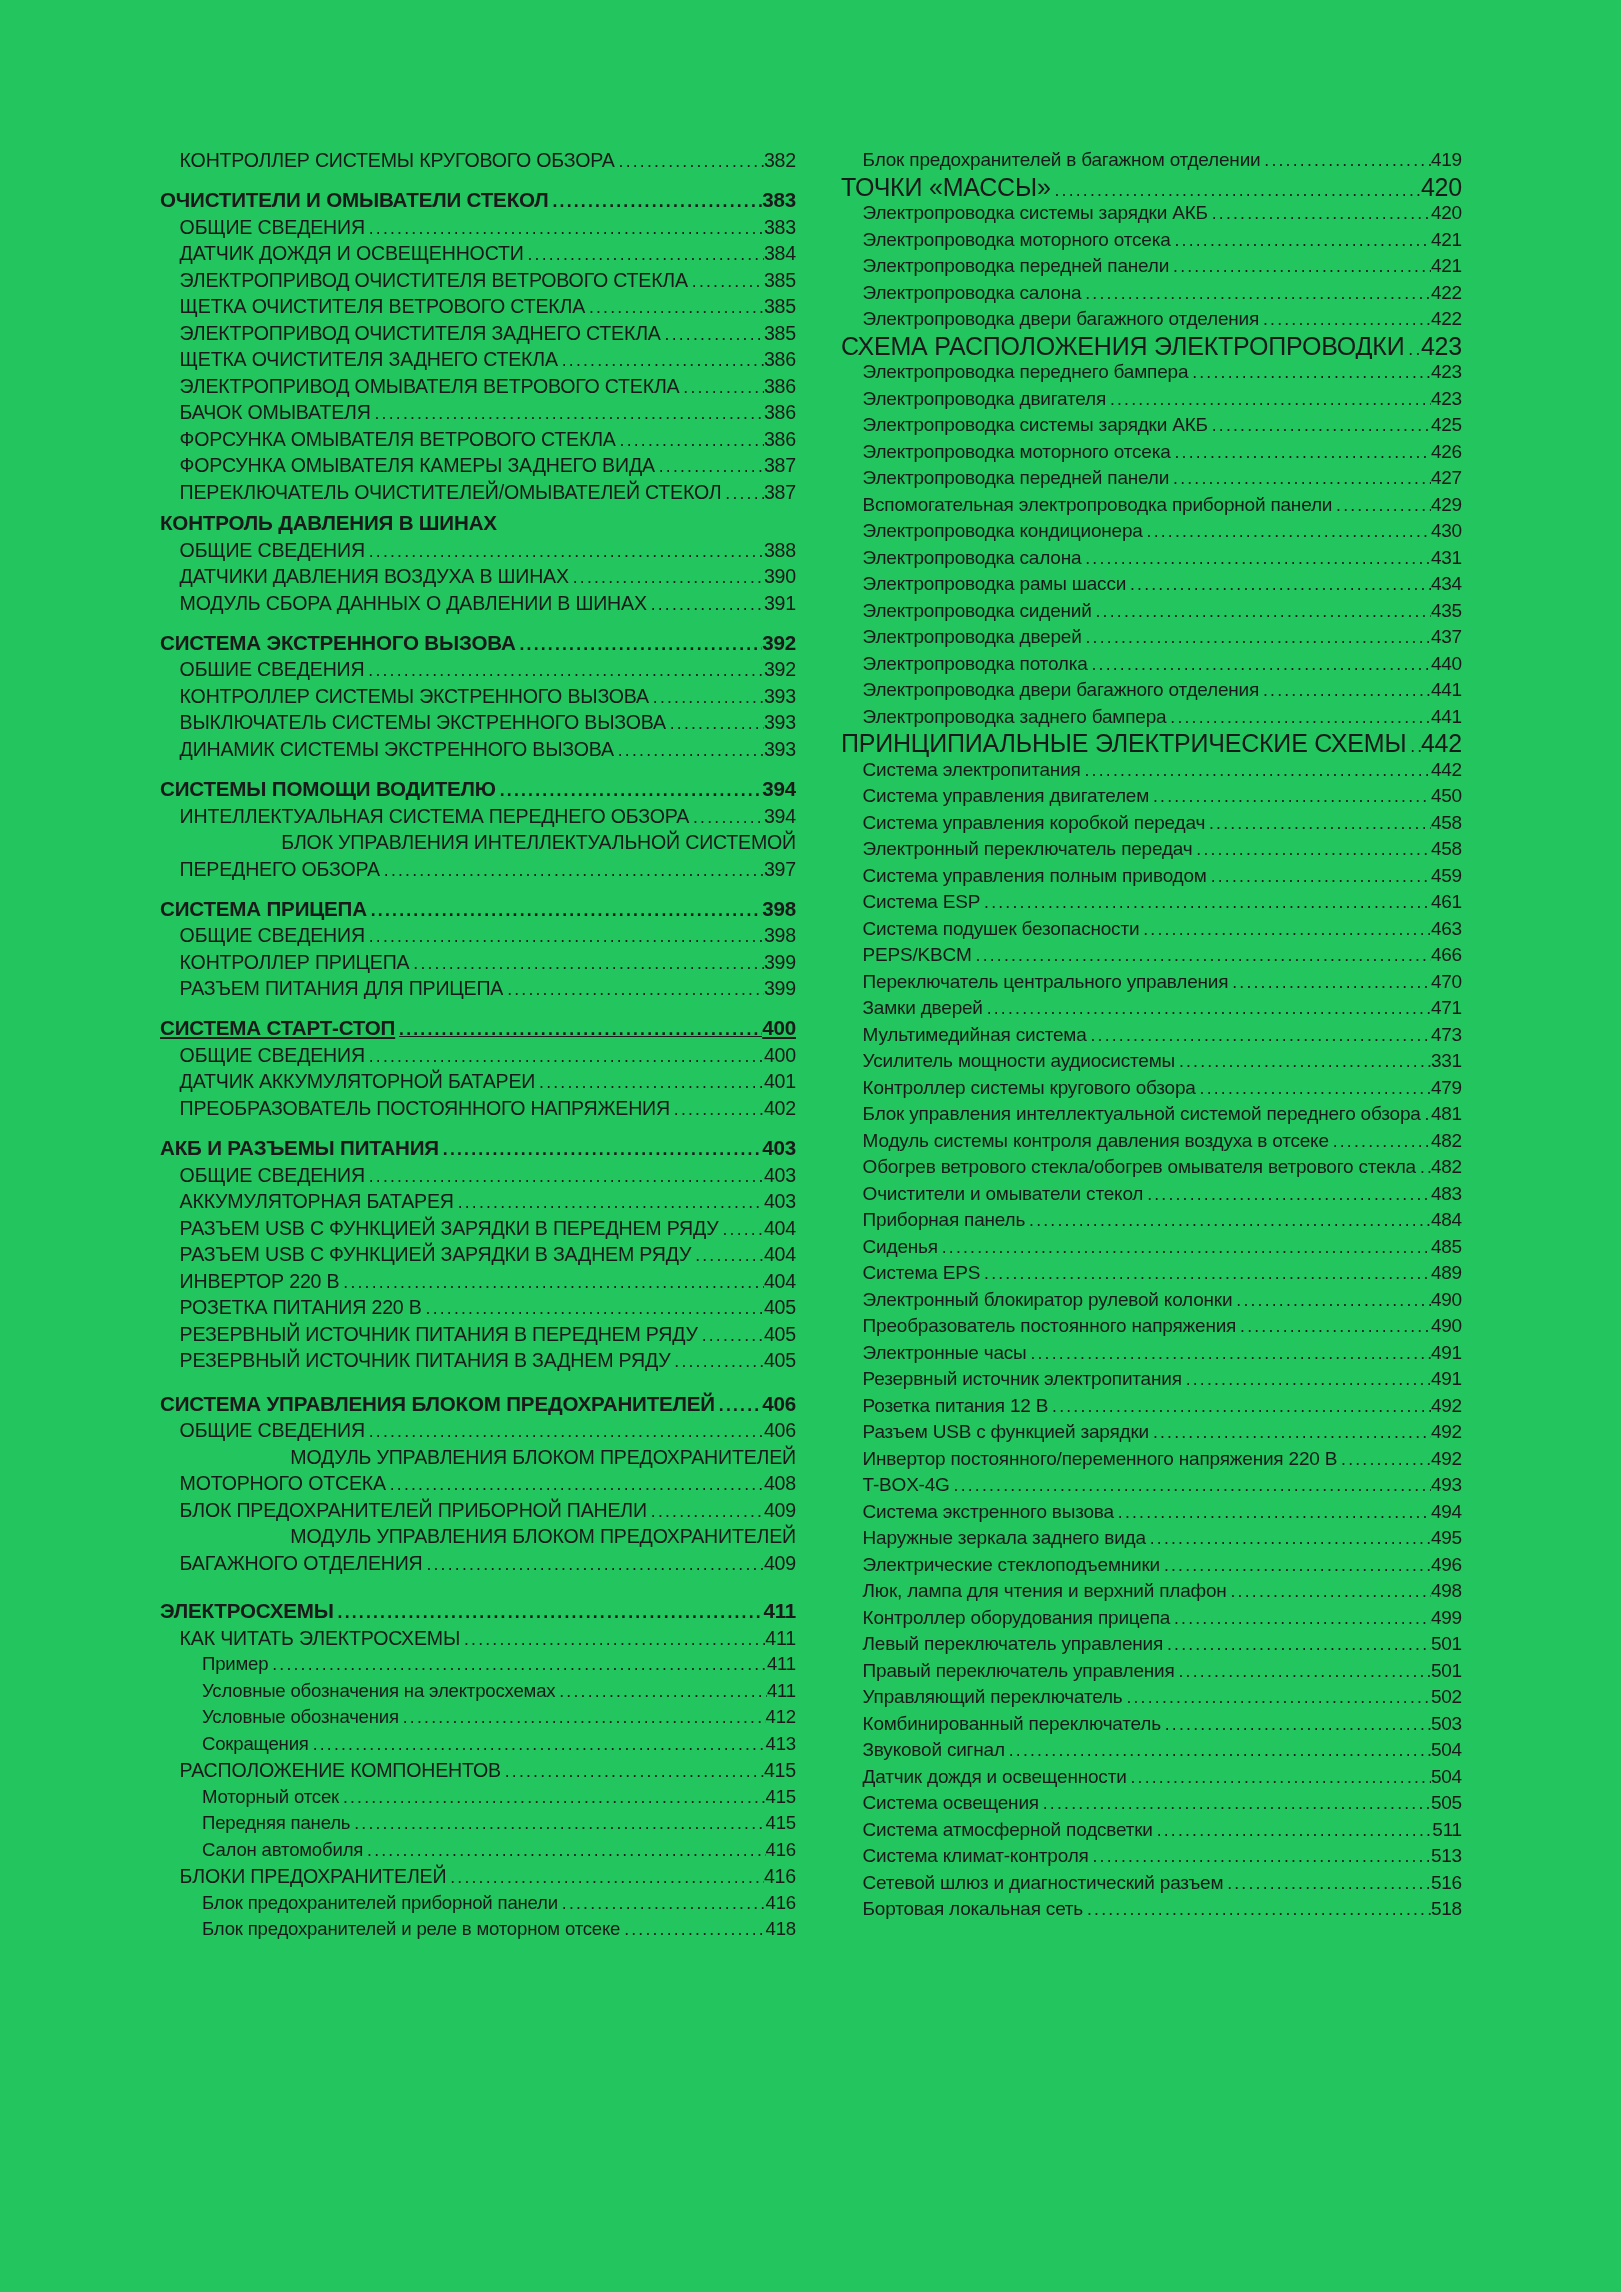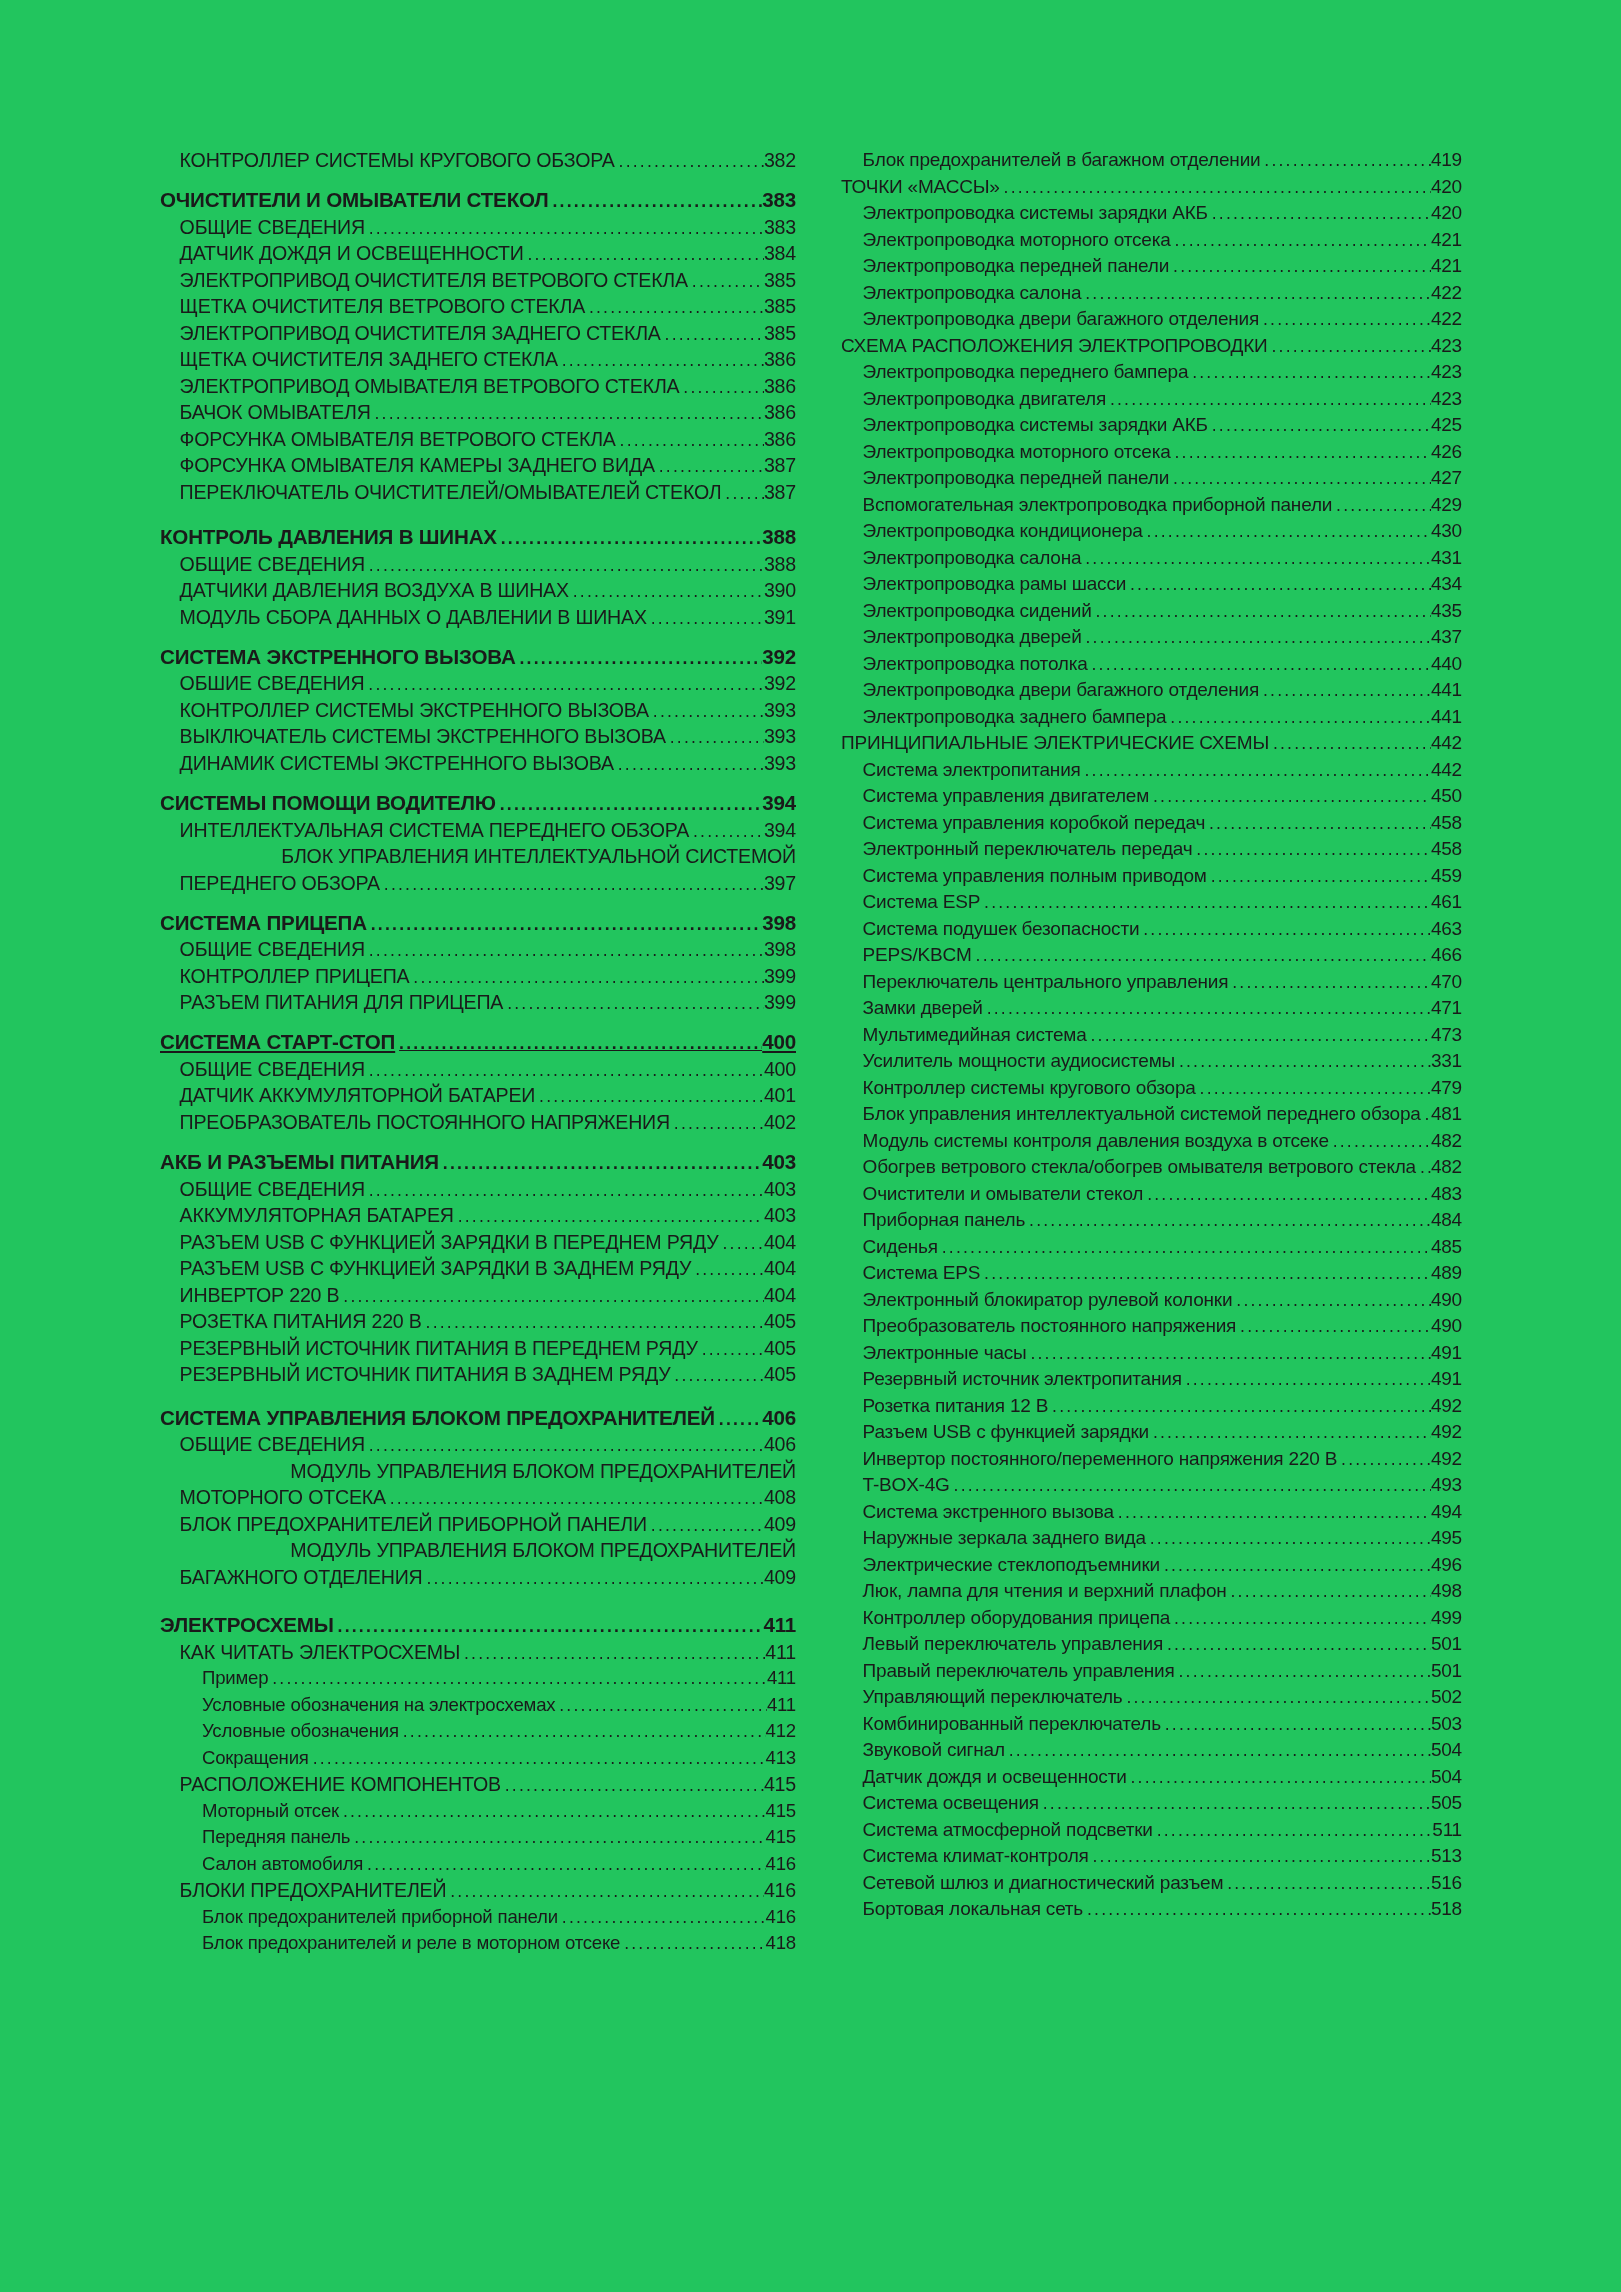--- a/index.html
+++ b/index.html
@@ -29,21 +29,21 @@
     line-height: 26.5px;
     white-space: nowrap;
     overflow: hidden;
     letter-spacing: -0.2px;
   }
   
   .col-left .l1 { font-size: 20.6px; font-weight: 700; margin-top: 13.7px; }
   .col-left .l2 { font-size: 19.6px; padding-left: 19.6px; }
   .col-left .l3 { font-size: 18.6px; padding-left: 42px; }
   
-  .col-right .l1 { font-size: 19px; text-align: center; }
+  .col-right .l1 { font-size: 25px; text-align: center; }
   .col-right .l2 { font-size: 19px; padding-left: 21.6px; }
 
   .lbl { flex: 0 0 auto; }
   .dots {
     flex: 1 1 auto;
     overflow: hidden;
     padding: 0 2px 0 3.9px;
     font-size: 17.6px;
     font-weight: inherit;
     letter-spacing: 2.2px;
@@ -117,21 +117,21 @@
       <div class="row l2">
         <span class="lbl">ФОРСУНКА ОМЫВАТЕЛЯ КАМЕРЫ ЗАДНЕГО ВИДА</span>
         <span class="dots"></span>
         <span class="num">387</span>
       </div>
       <div class="row l2">
         <span class="lbl">ПЕРЕКЛЮЧАТЕЛЬ ОЧИСТИТЕЛЕЙ/ОМЫВАТЕЛЕЙ СТЕКОЛ</span>
         <span class="dots"></span>
         <span class="num">387</span>
       </div>
-      <div class="row l1 bold" style="margin-top: 19px;">
+      <div class="row l1 bold" style="margin-top: 5px; flex-direction: column;">
         <span class="lbl">КОНТРОЛЬ ДАВЛЕНИЯ В ШИНАХ</span>
         <span class="dots"></span>
         <span class="num">388</span>
       </div>
       <div class="row l2">
         <span class="lbl">ОБЩИЕ СВЕДЕНИЯ</span>
         <span class="dots"></span>
         <span class="num">388</span>
       </div>
       <div class="row l2">

